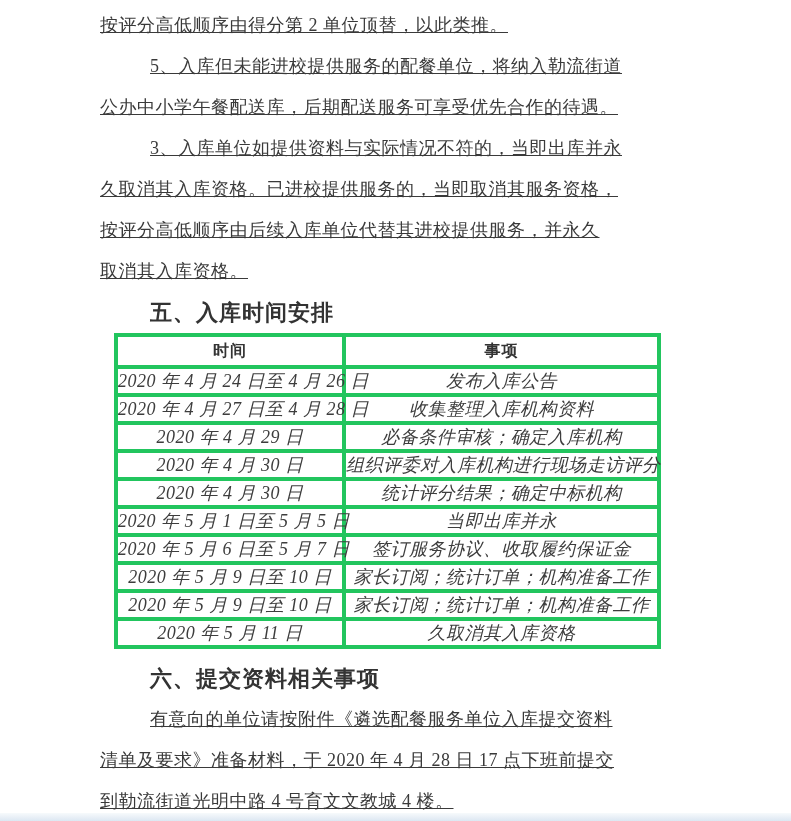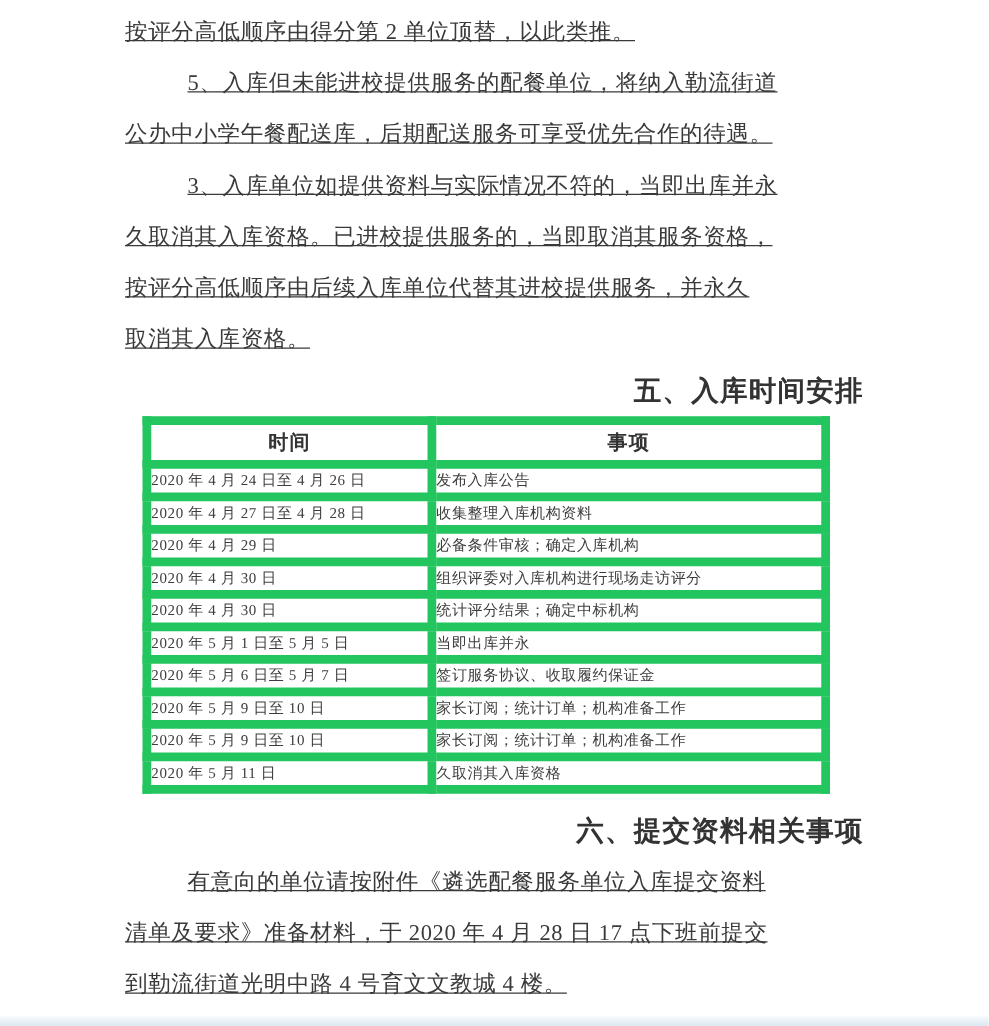--- a/index.html
+++ b/index.html
@@ -32,50 +32,51 @@
   .heading {
     height: 41px;
     line-height: 41px;
     padding-left: 50px;
     font-family: "Liberation Sans", "DejaVu Sans", sans-serif;
     font-weight: bold;
     font-size: 22px;
     letter-spacing: 1px;
     color: #333333;
     white-space: nowrap;
-    text-align: right;
   }
   table.schedule {
     border-collapse: collapse;
     margin-left: 14px;
     width: 543px;
     table-layout: fixed;
   }
   table.schedule, table.schedule th, table.schedule td {
-    border: 7px solid #22c55e;
+    border: 4px solid #22c55e;
   }
   table.schedule {
     border: 2px solid #666666;
   }
   table.schedule th {
     height: 26px;
     font-family: "Liberation Sans", "DejaVu Sans", sans-serif;
     font-size: 16px;
     font-weight: bold;
     text-align: center;
     color: #333333;
     letter-spacing: 1px;
   }
   table.schedule td {
     height: 19px;
-    font-size: 12px;
+    font-size: 18px;
+    text-align: center;
     color: #3d3d3d;
     letter-spacing: 0.5px;
     padding: 0;
     white-space: nowrap;
+    font-style: italic;
   }
   .col-time  { width: 228px; }
   .col-event { width: 315px; }
   .sec6 { margin-top: 9px; }
   .bottom-edge {
     position: absolute;
     left: 0;
     bottom: 0;
     width: 791px;
     height: 8px;

